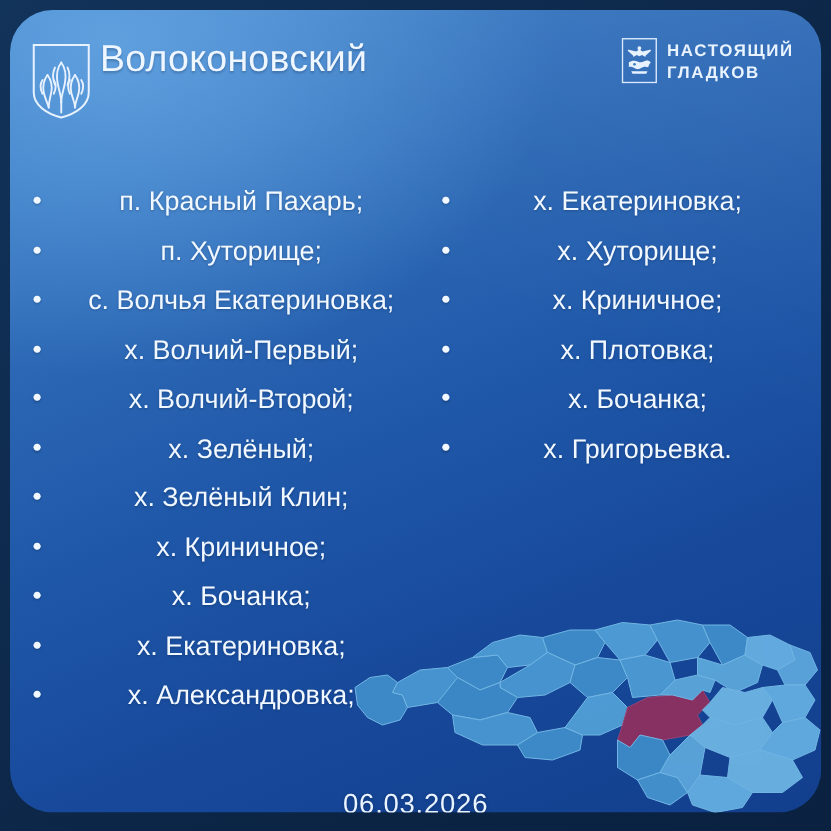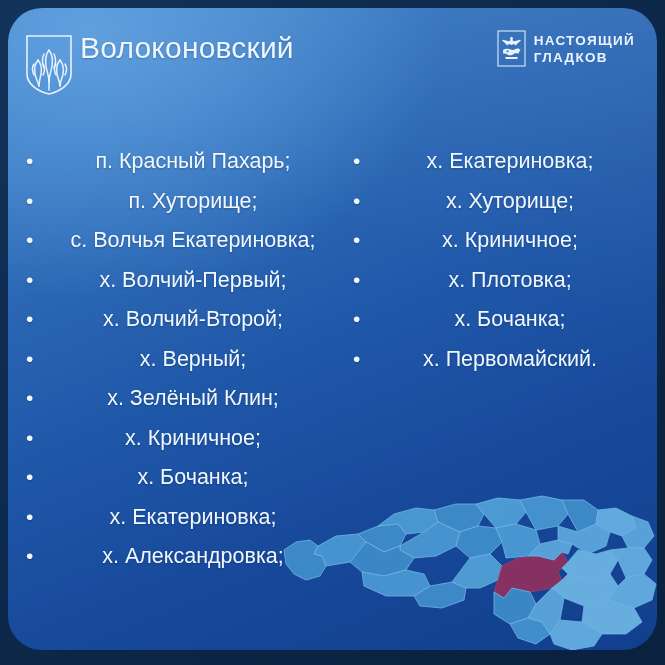--- a/index.html
+++ b/index.html
@@ -277,21 +277,21 @@
         <div class="li">
             <span class="bullet">•</span>
             <span class="li-text">х. Волчий-Первый;</span>
           </div>
         <div class="li">
             <span class="bullet">•</span>
             <span class="li-text">х. Волчий-Второй;</span>
           </div>
         <div class="li">
             <span class="bullet">•</span>
-            <span class="li-text">х. Верный;</span>
+            <span class="li-text">х. Зелёный;</span>
           </div>
         <div class="li">
             <span class="bullet">•</span>
             <span class="li-text">х. Зелёный Клин;</span>
           </div>
         <div class="li">
             <span class="bullet">•</span>
             <span class="li-text">х. Криничное;</span>
           </div>
         <div class="li">
@@ -324,20 +324,21 @@
         <div class="li">
             <span class="bullet">•</span>
             <span class="li-text">х. Плотовка;</span>
           </div>
         <div class="li">
             <span class="bullet">•</span>
             <span class="li-text">х. Бочанка;</span>
           </div>
         <div class="li">
             <span class="bullet">•</span>
-            <span class="li-text">х. Первомайский.</span>
+            <span class="li-text">х. Григорьевка.</span>
           </div>
       </div>
     </div>
 
+    <div id="date">06.03.2026</div>
 
   </div>
 </div>
 
 </body></html>

